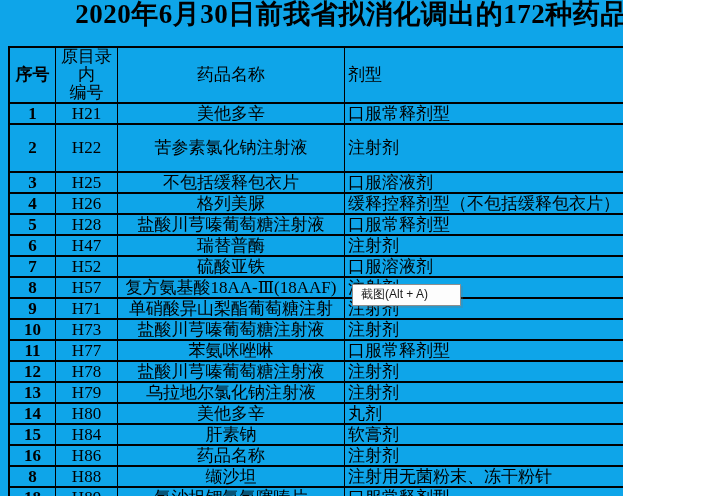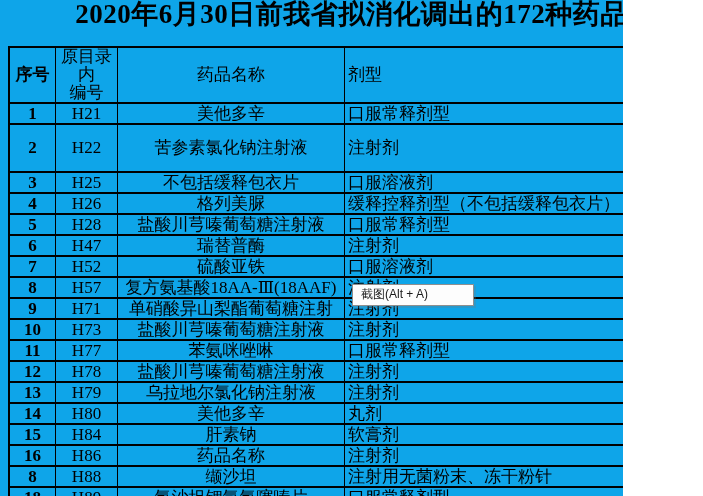--- a/index.html
+++ b/index.html
@@ -59,21 +59,21 @@
     left: 352px;
     top: 284px;
     height: 15px;
     min-width: 88px;
     background: #fdfdfd;
     border: 1px solid #8f8f8f;
     box-shadow: 2px 2px 0 rgba(120,120,120,0.25);
     font-family: "Liberation Sans", "DejaVu Sans", sans-serif;
     font-size: 12px;
     line-height: 15px;
-    padding: 2px 24px 3px 8px;
+    padding: 2px 11px 3px 8px;
     color: #1a1a1a;
     white-space: nowrap;
     z-index: 5;
   }
 </style>
 </head>
 <body>
 
 <div id="screen">
 

